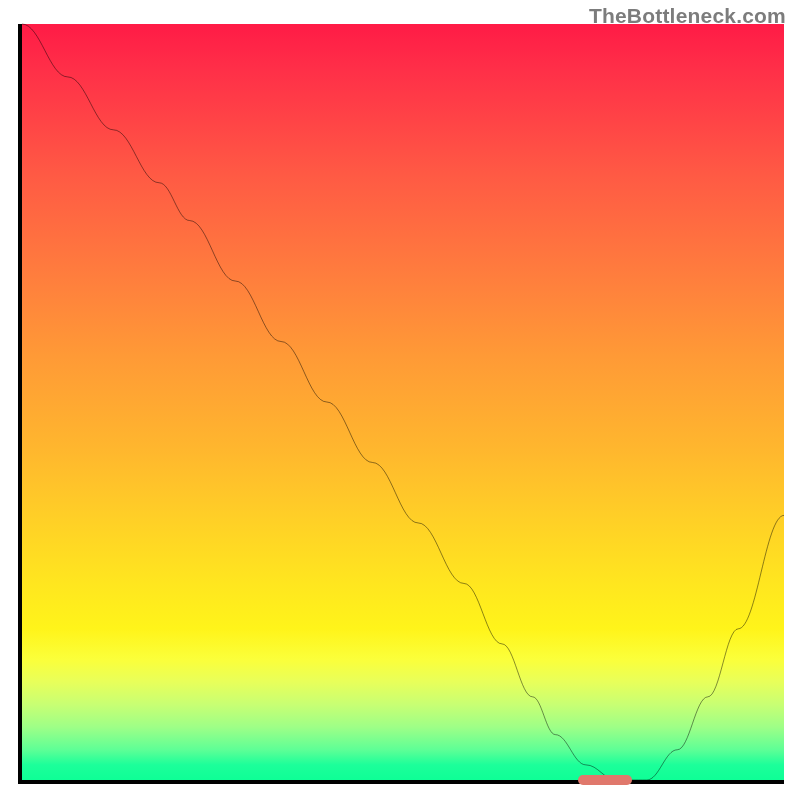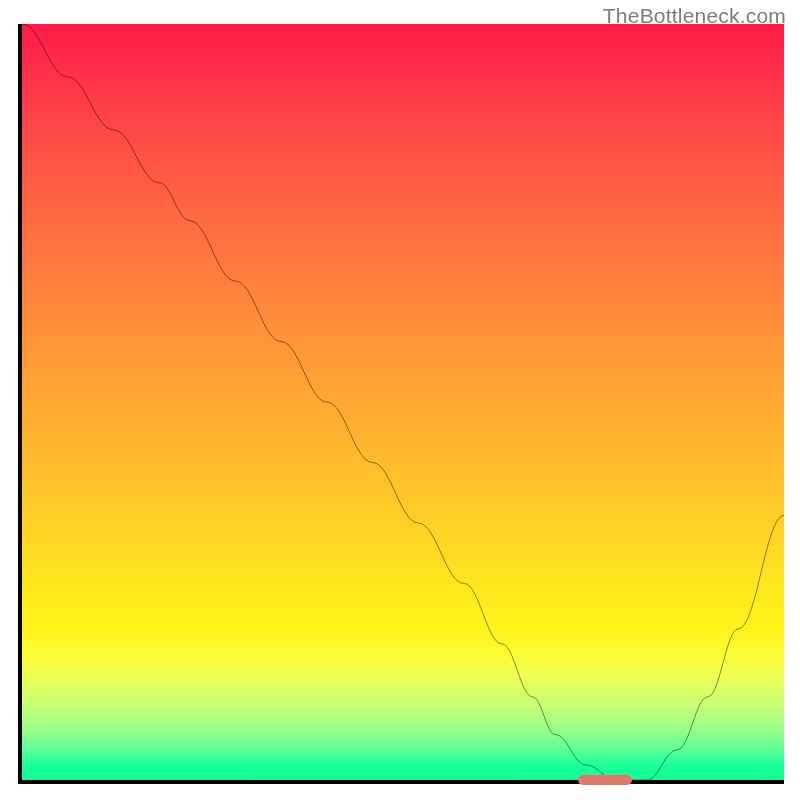--- a/index.html
+++ b/index.html
@@ -8,21 +8,21 @@
     position: relative;
     width: 800px;
     height: 800px;
   }
   .watermark {
     position: absolute;
     top: 4px;
     right: 14px;
     font-family: Arial, Helvetica, sans-serif;
     font-size: 21px;
-    font-weight: 400;
+    font-weight: 700;
     color: #7c7c7c;
     letter-spacing: 0.2px;
   }
   .plot {
     position: absolute;
     left: 18px;
     top: 24px;
     width: 766px;
     height: 760px;
     border-left: 4px solid #000;

